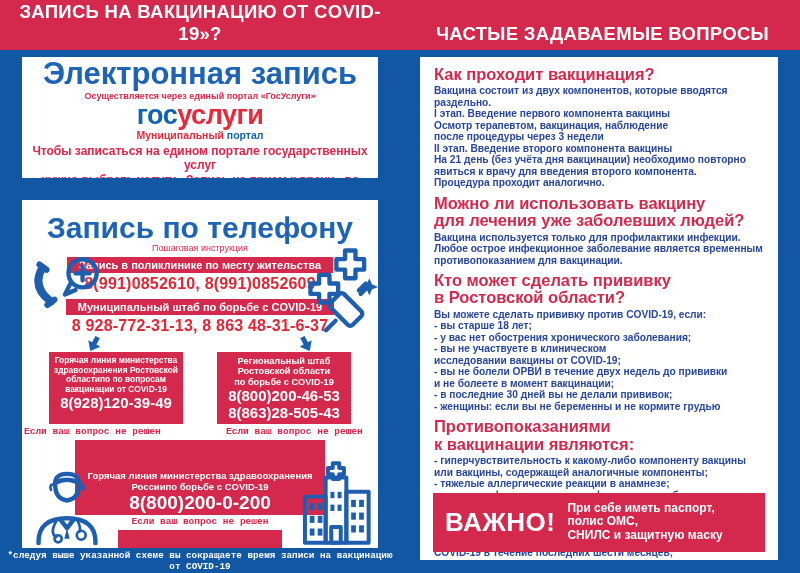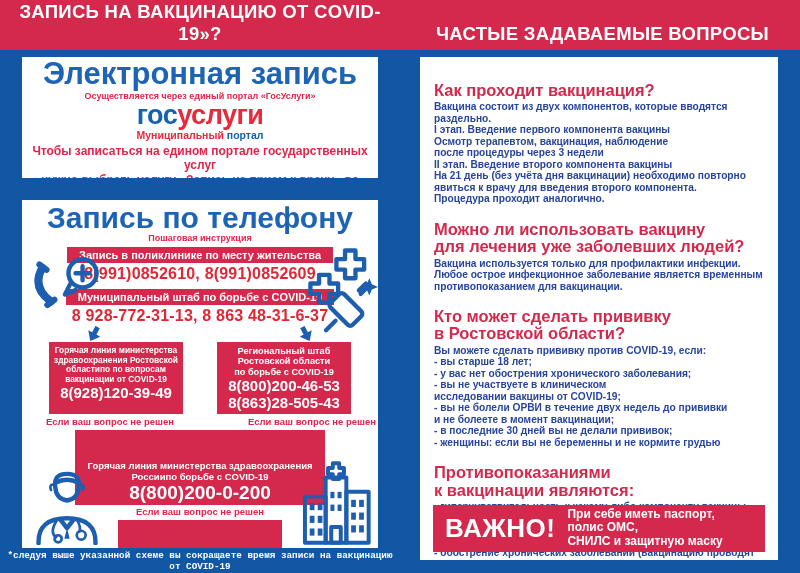--- a/index.html
+++ b/index.html
@@ -22,52 +22,52 @@
   .e-title{margin:1px 0 0;color:#1e64b6;font-weight:800;font-size:31px;line-height:1.05;}
   .sub-red{color:#e0254a;font-weight:800;font-size:9px;margin-top:0px;}
   .logo{font-size:27px;font-weight:800;line-height:1.0;margin-top:1px;letter-spacing:-.5px;}
   .logo .b{color:#0f63b0;} .logo .r{color:#e8293b;}
   .logo-sub{font-size:10.5px;font-weight:800;margin-top:0px;}
   .logo-sub .r{color:#e8293b;} .logo-sub .b{color:#0f63b0;}
   .instr{color:#e0254a;font-weight:800;font-size:12px;line-height:1.22;margin:3px 0 0;
     white-space:pre-line;}
 
   
-  .p2{display:flex;flex-direction:column;align-items:center;padding-top:3px;position:relative;height:100%;box-sizing:border-box;}
+  .p2{display:flex;flex-direction:column;align-items:center;padding-top:13px;position:relative;height:100%;box-sizing:border-box;}
   .p2-title{margin:0;color:#1e64b6;font-weight:800;font-size:30px;line-height:1.0;}
-  .p2-sub{color:#e0254a;font-weight:700;font-size:9px;margin-top:0;}
+  .p2-sub{color:#e0254a;font-weight:400;font-size:9px;margin-top:0;}
   .rbanner{background:#d4294d;color:#fff;font-weight:800;font-size:11px;padding:2px 12px;margin-top:4px;}
   .phones{color:#e32636;font-weight:800;font-size:16px;margin-top:2px;letter-spacing:.2px;}
   .arrow-down{margin:1px 0;}
   .diag-row{display:flex;width:230px;justify-content:space-between;margin-top:1px;}
   .hot-row{display:flex;gap:34px;margin-top:0;}
   .hotbox{background:#d4294d;color:#fff;width:134px;box-sizing:border-box;padding:4px 5px 3px;text-align:center;}
   .hotbox .small{font-size:8.4px;font-weight:800;line-height:1.14;white-space:pre-line;}
   .hotbox.r .small{font-size:9.2px;}
   .hotbox .ph{font-size:15px;font-weight:800;margin-top:1px;line-height:1.08;white-space:pre-line;}
   .notes-row{display:flex;gap:52px;margin-top:2px;}
-  .note{color:#e0254a;font-weight:800;font-size:9.5px;text-align:right;width:150px;}
+  .note{color:#e0254a;font-weight:800;font-size:9.5px;text-align:left;width:150px;font-family:Liberation Mono, monospace;}
   .note.single{width:auto;margin-top:1px;}
   .wbox{background:#d4294d;color:#fff;text-align:center;box-sizing:border-box;padding:3px 12px 2px;margin-top:1px;}
   .wbox .small{font-size:9.5px;font-weight:800;line-height:1.15;white-space:pre-line;margin-top:28px;}
   .wbox .ph{font-size:19px;font-weight:800;line-height:1.05;}
   .icon-abs{position:absolute;}
   .icon-phone{left:6px;top:52px;}
   .icon-med{right:0px;top:44px;}
   .icon-doctor{left:8px;bottom:3px;}
   .icon-hospital{right:6px;bottom:2px;}
 
   .footnote{position:absolute;left:4px;top:550px;width:392px;text-align:center;color:#fff;
     font-weight:bold;font-size:9.3px;font-family:Liberation Mono, monospace;}
 
   
-  .faq-sec h2{color:#d4294d;font-size:16.5px;font-weight:800;line-height:1.05;margin:16px 0 2px;white-space:pre-line;}
+  .faq-sec h2{color:#d4294d;font-size:16.5px;font-weight:800;line-height:1.05;margin:0 0 2px;white-space:pre-line;}
   .faq-sec p{color:#27459c;font-size:10.2px;font-weight:bold;line-height:1.13;margin:0 0 6px;white-space:pre-line;}
   .important{position:absolute;left:13px;right:13px;bottom:8px;background:#d4294d;color:#fff;
-    display:flex;align-items:center;gap:12px;padding:3px 12px;}
+    display:flex;align-items:center;gap:12px;padding:9px 12px;}
   .important .lbl{font-size:26px;font-weight:800;letter-spacing:.5px;}
   .important .txt{font-size:12px;font-weight:800;line-height:1.15;white-space:pre-line;}
 
   svg.blue-ic{stroke:#1d5fae;fill:none;stroke-width:5;stroke-linecap:round;stroke-linejoin:round;}
   .arr-fill{fill:#1d5fae;}
 </style>
 </head>
 <body>
 
 <div class="page">

